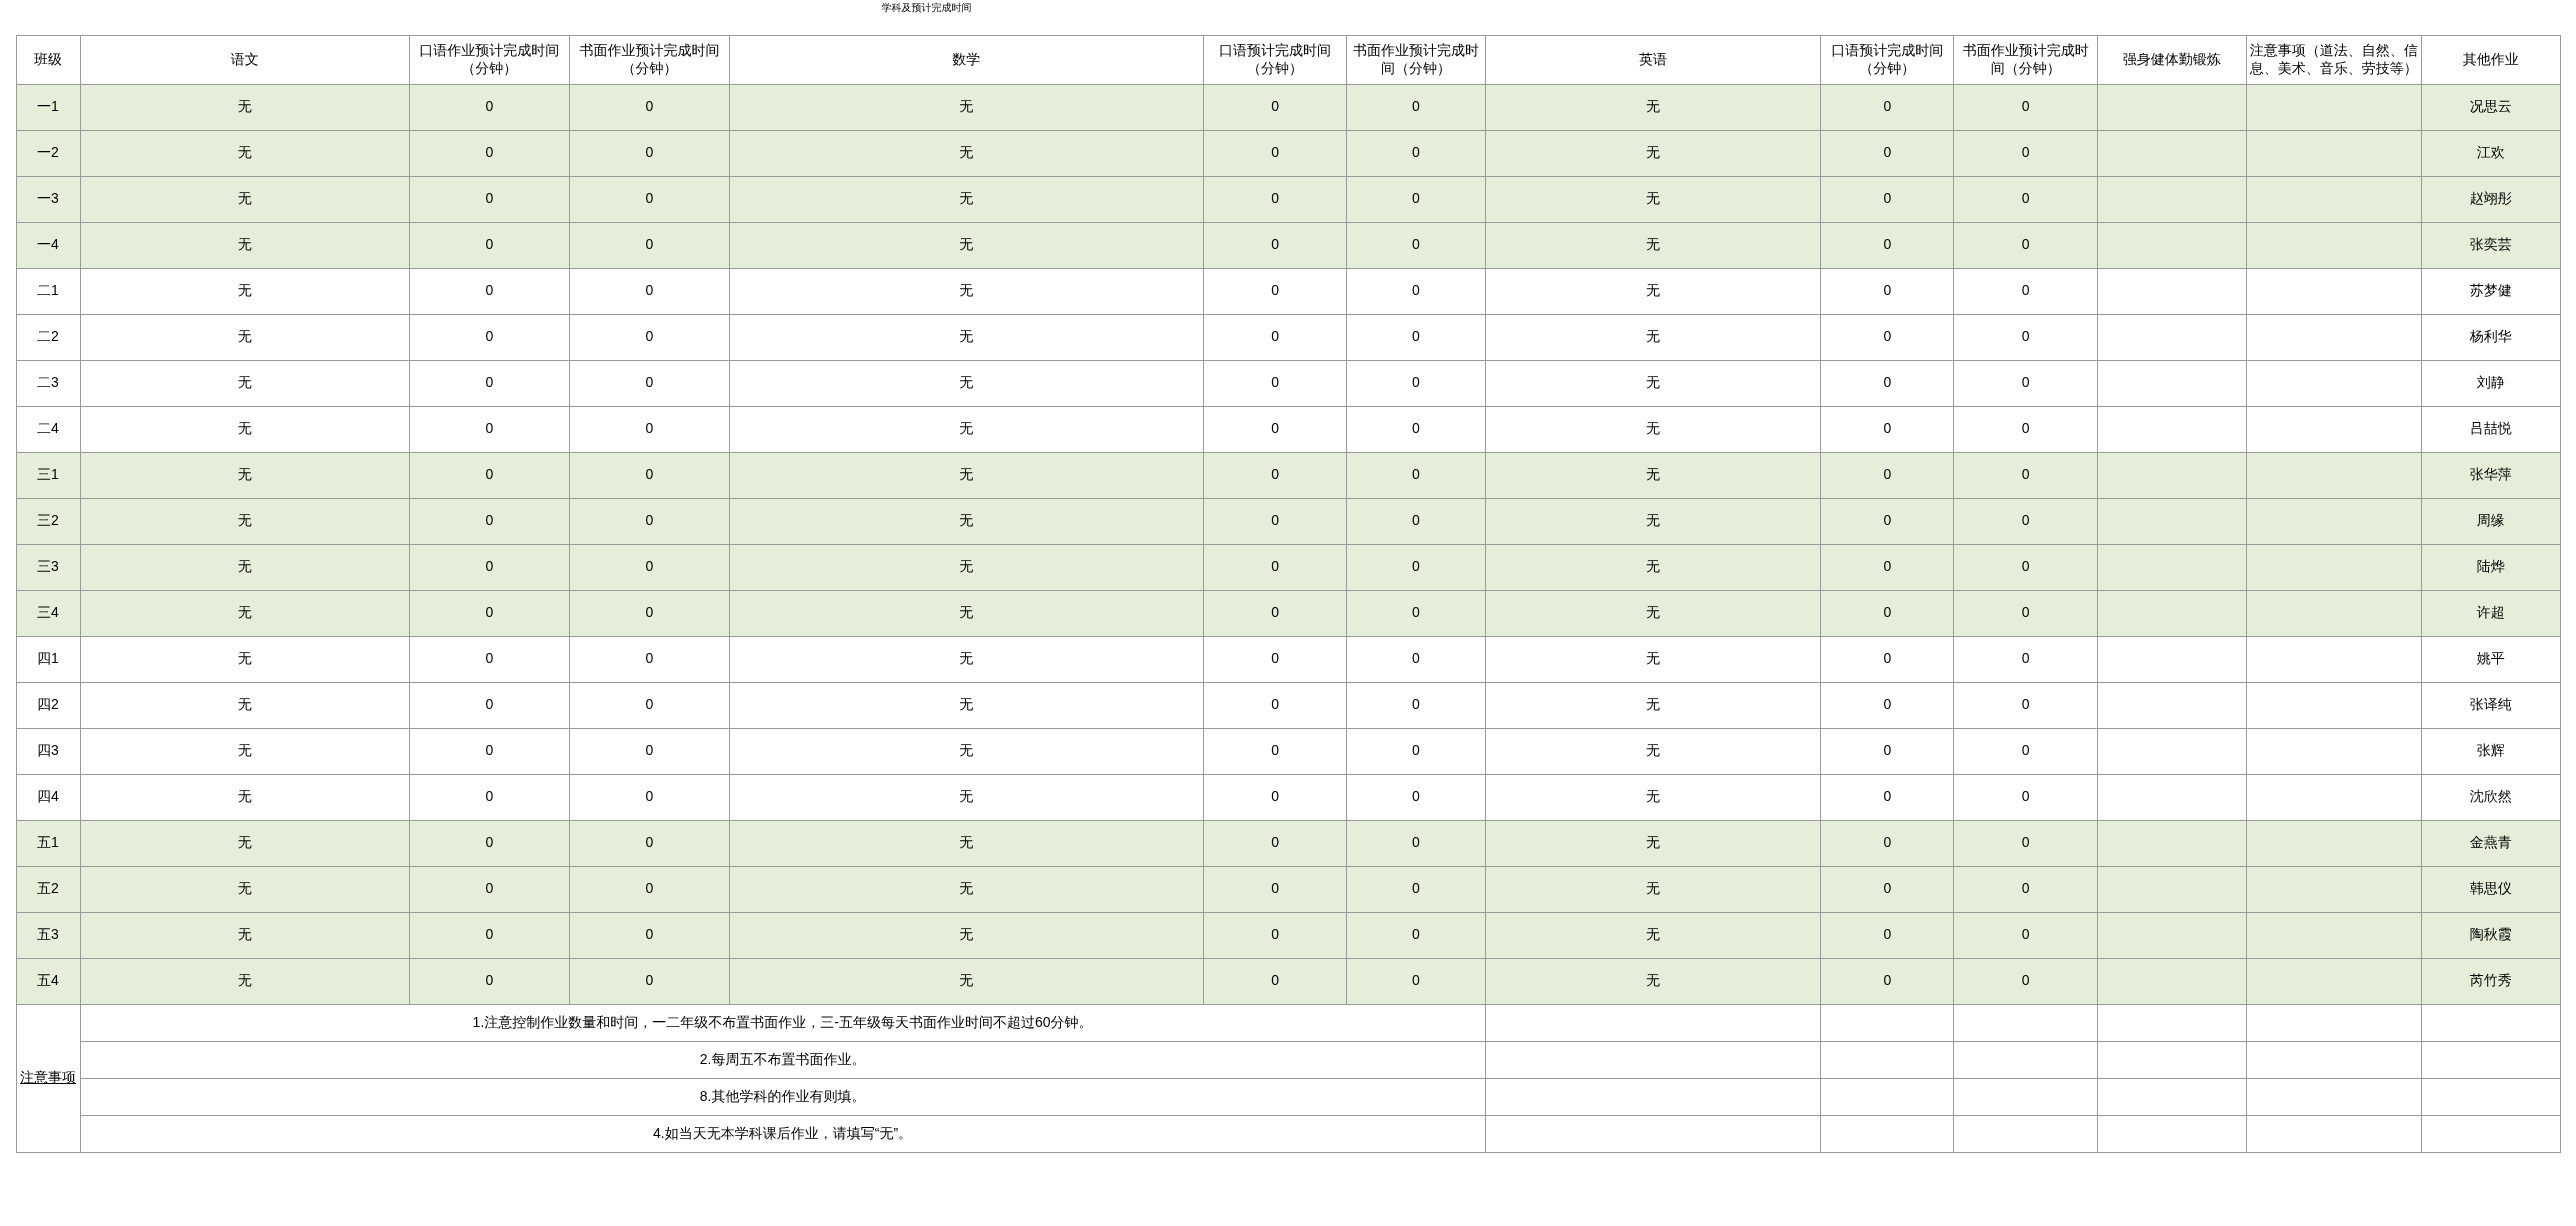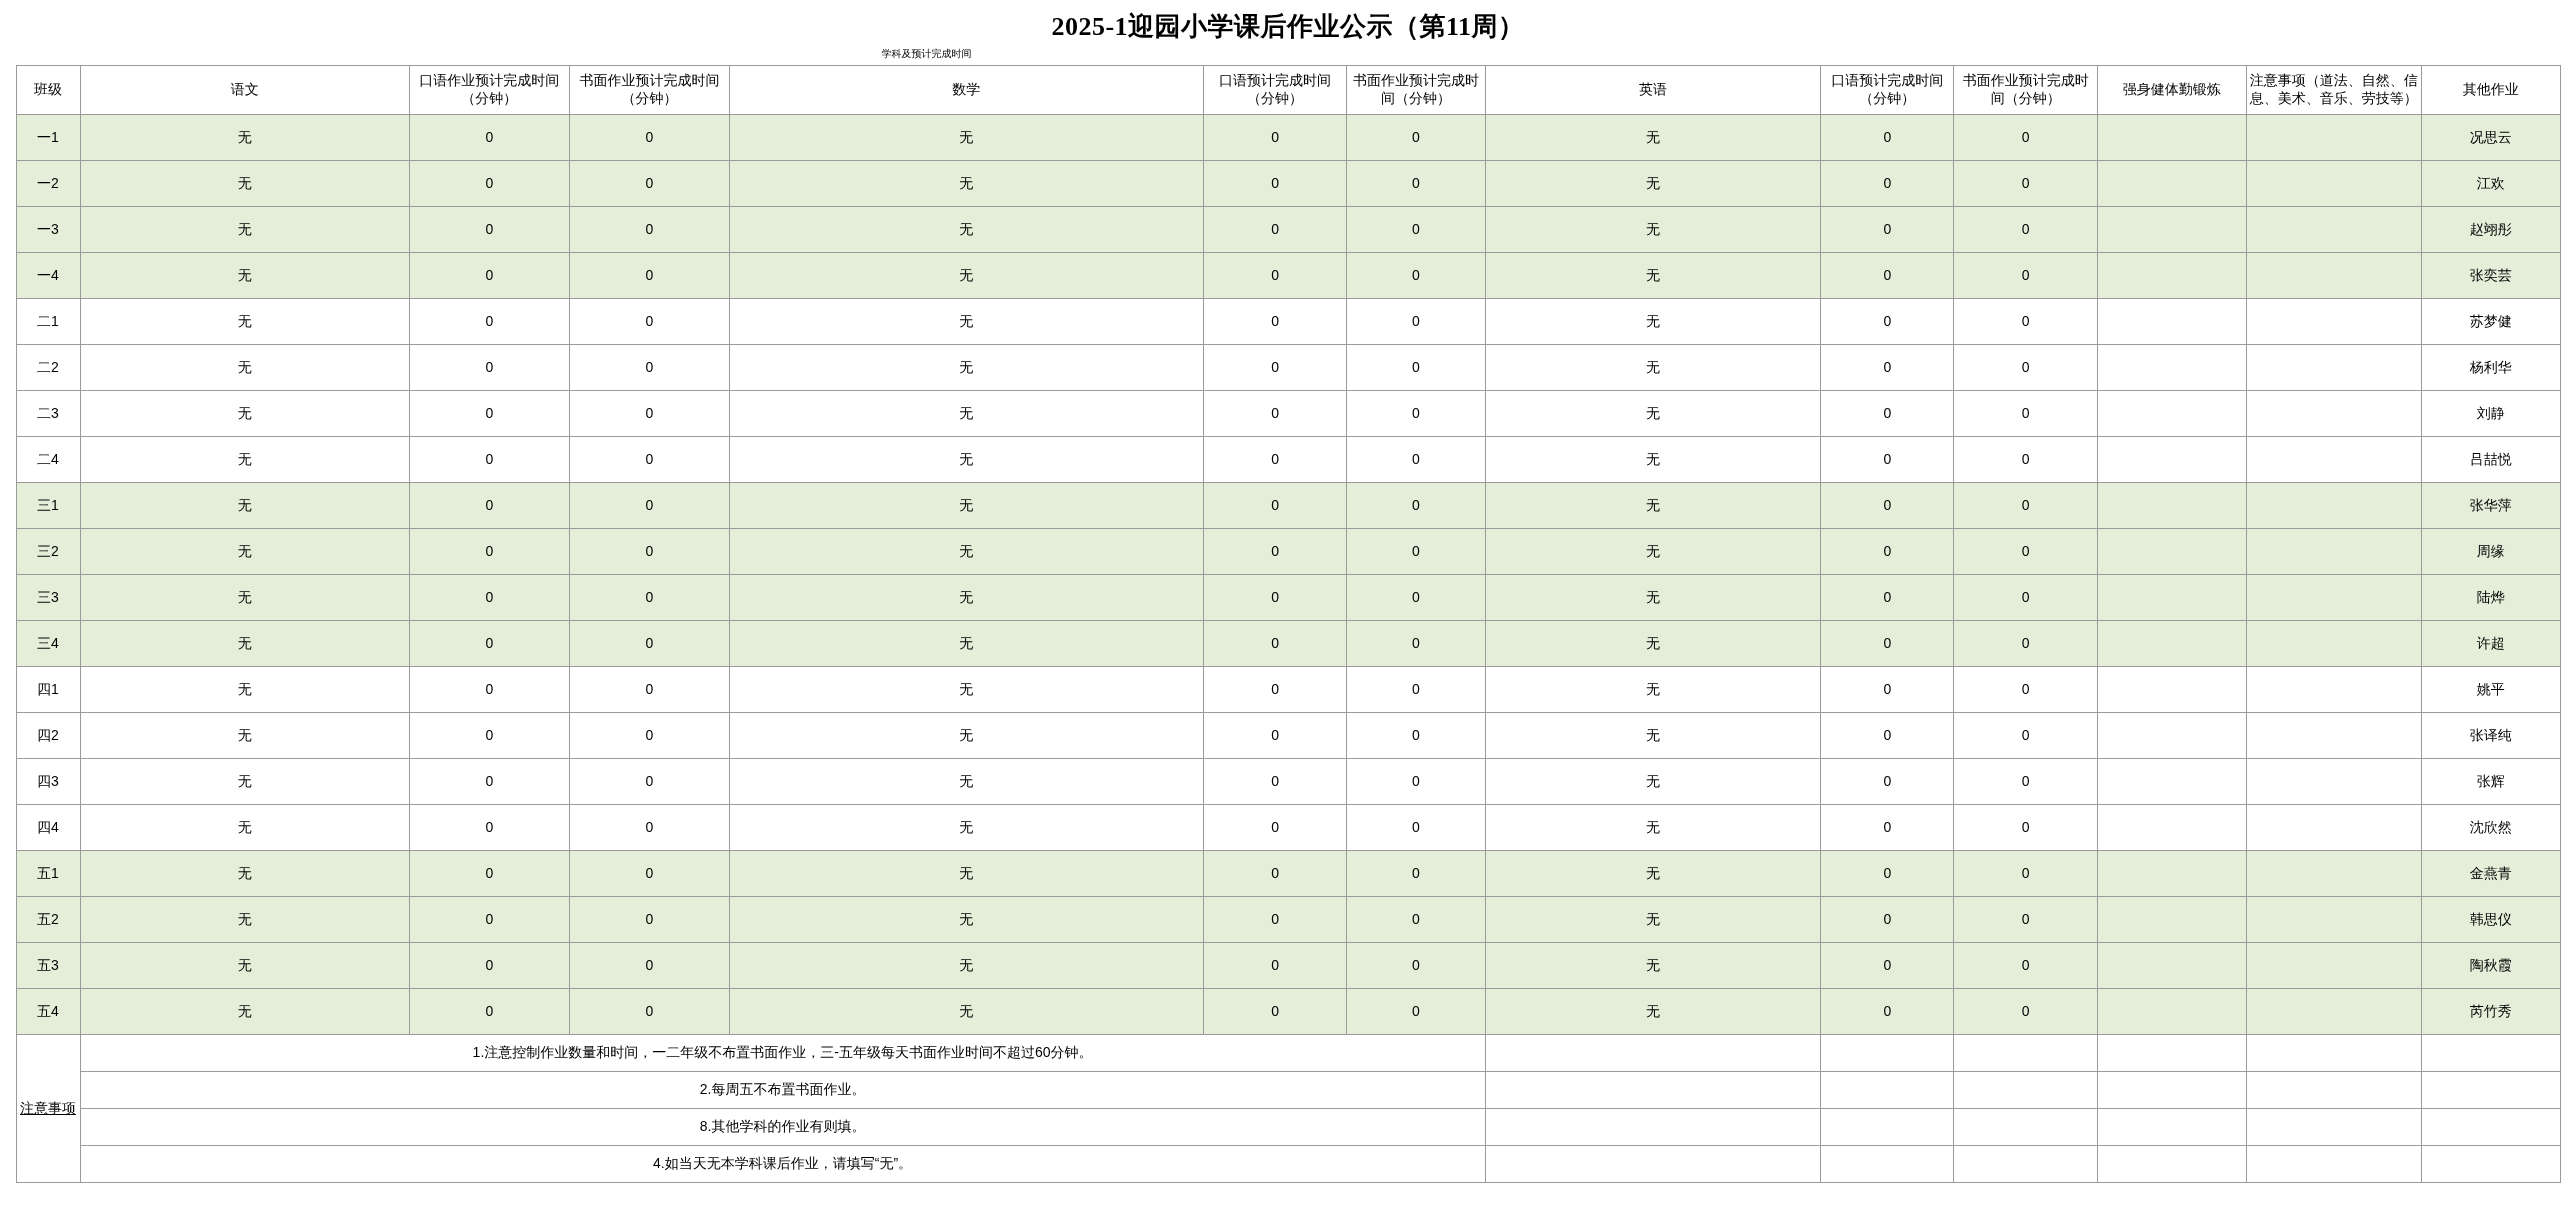--- a/index.html
+++ b/index.html
@@ -37,21 +37,21 @@
   .subtitle {
     position: absolute;
     left: 866px;
     top: 1px;
     font-size: 10px;
   }
   table.main {
     border-collapse: collapse;
     table-layout: fixed;
     width: 2545px;
-    margin: 0 auto;
+    margin: 16px auto;
   }
   table.main td, table.main th {
     border: 0.5px solid #9a9a9a;
     font-size: 14px;
     text-align: center;
     vertical-align: middle;
     padding: 2.1px 3.1px;
     font-weight: normal;
     line-height: 1.25;
     box-sizing: border-box;
@@ -95,21 +95,20 @@
     font-size: 14px;
     height: 37px;
   }
   .empty-cell { }
 </style>
 </head>
 <body>
 
 <div class="page">
 
-  <div class="title">2025-1迎园小学课后作业公示（第11周）</div>
 
   <div class="subtitle-row">
     <div class="subtitle">学科及预计完成时间</div>
   </div>
 
   <table class="main">
     <colgroup>
       <col class="c-class">
         <col class="c-chinese">
         <col class="c-min1">

